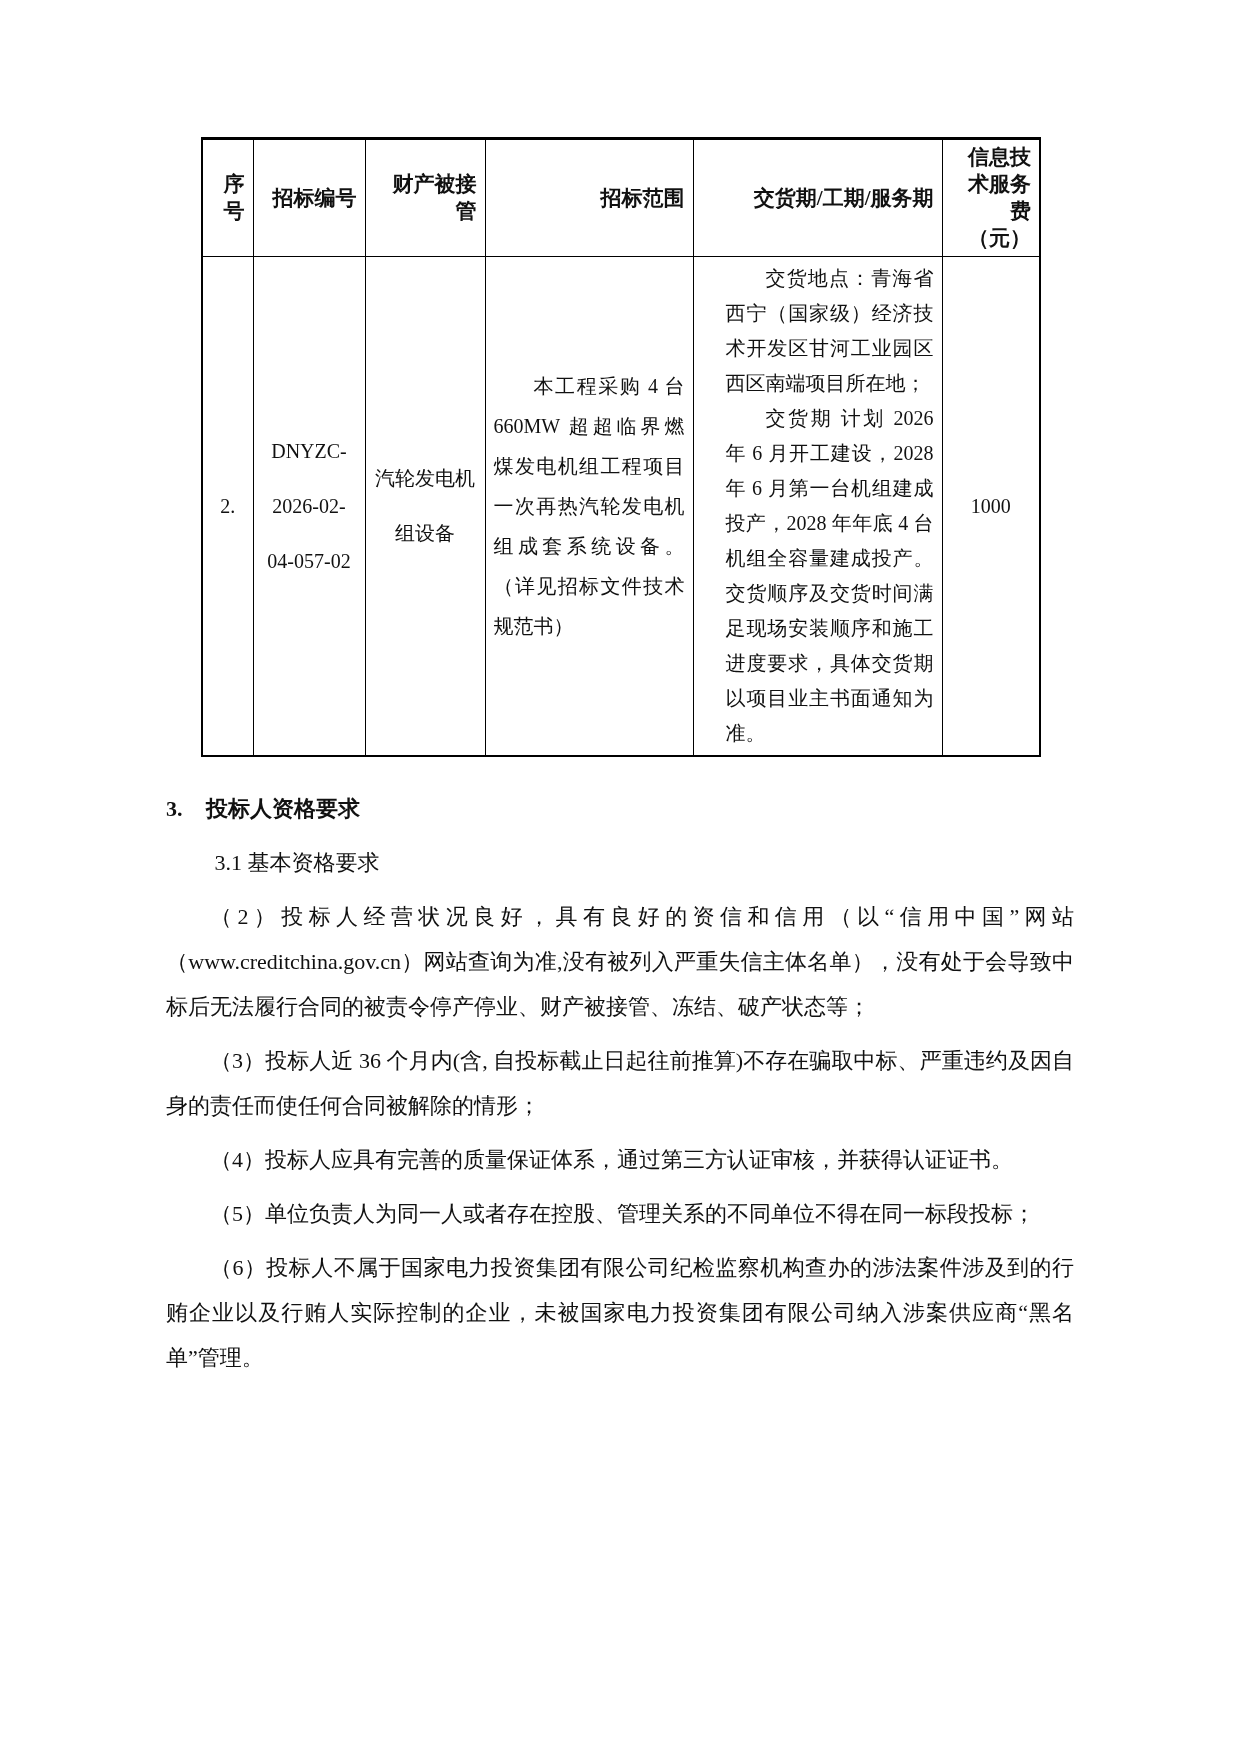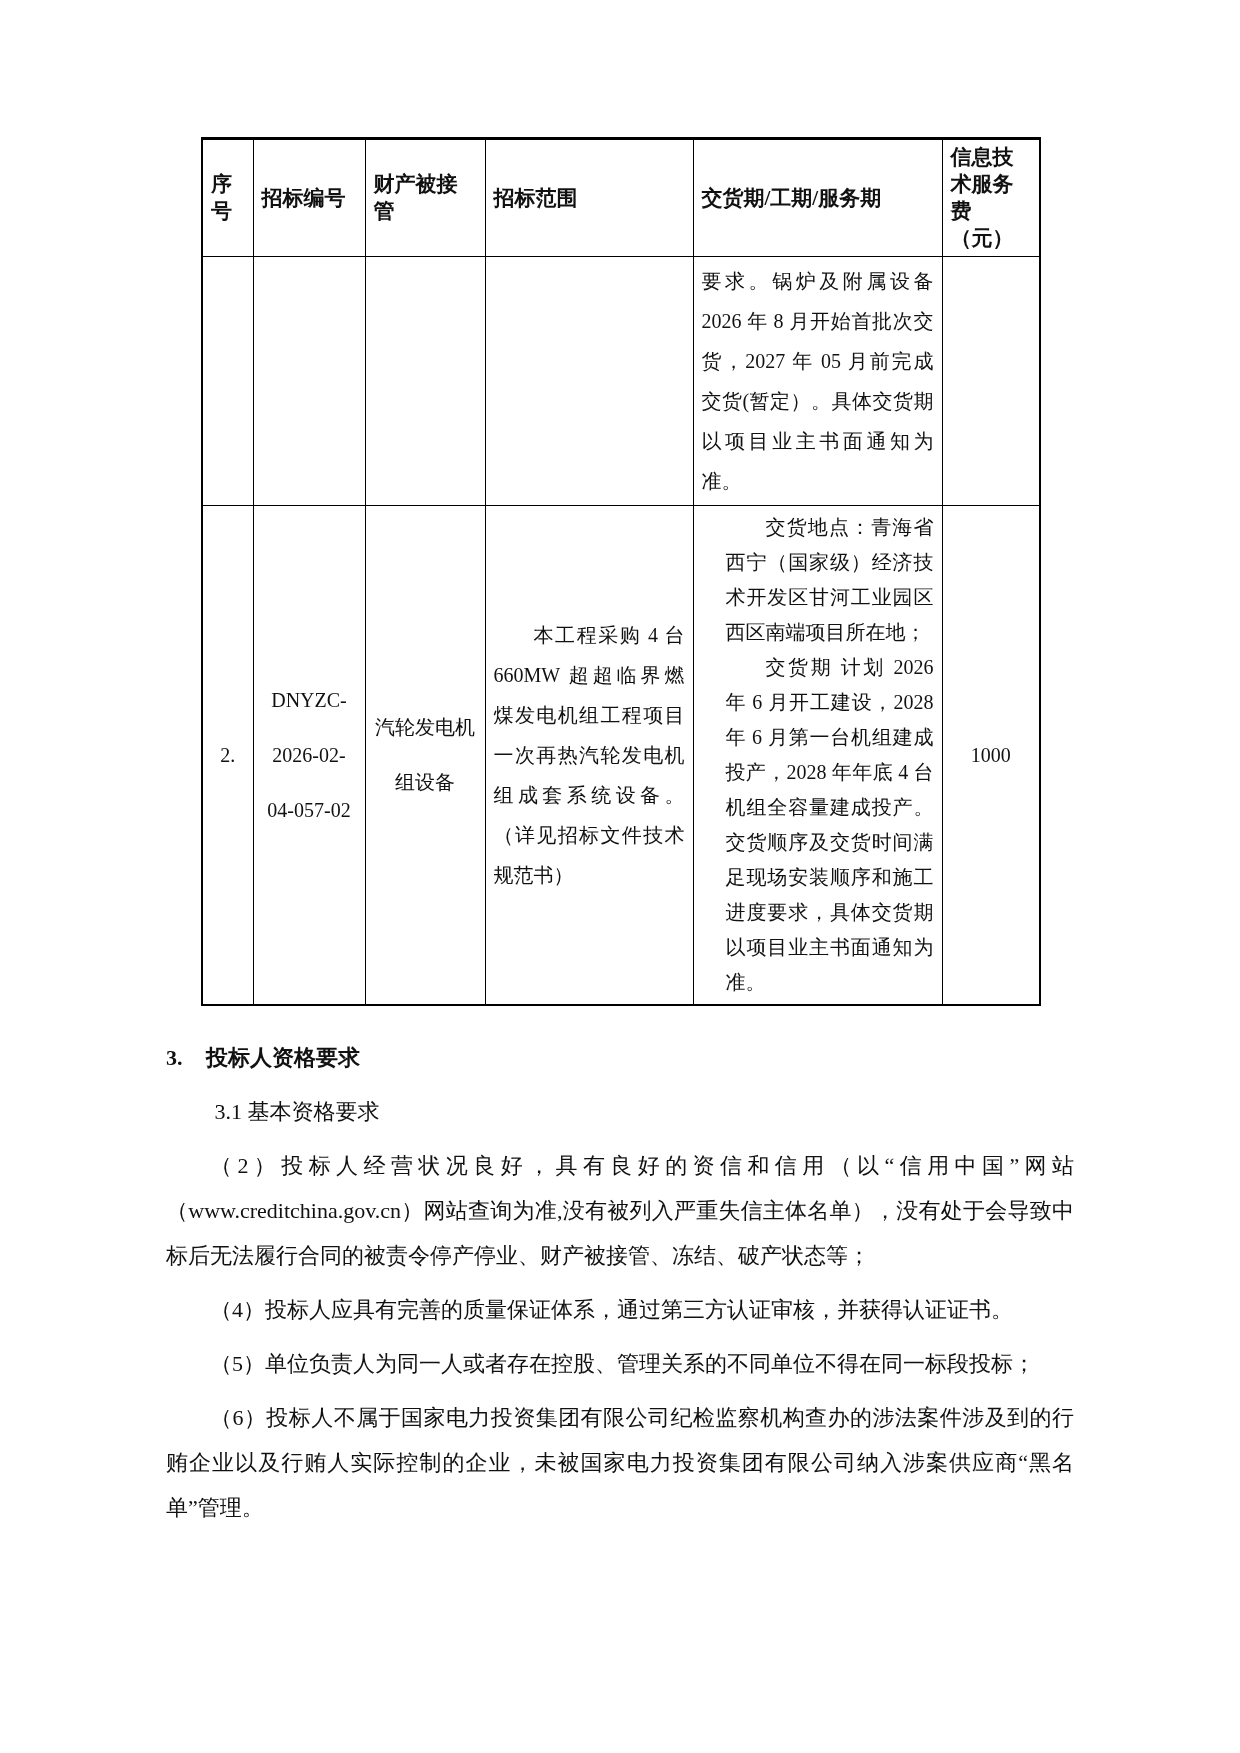--- a/index.html
+++ b/index.html
@@ -25,21 +25,21 @@
     border: 1px solid #000;
     vertical-align: middle;
     font-size: 20px;
     padding: 4px 8px;
     overflow: hidden;
   }
   table.tender { border: 2px solid #000; border-top-width: 3px; }
   table.tender thead th {
     font-weight: bold;
     font-size: 21px;
-    text-align: left;
+    text-align: right;
     white-space: pre-line;
     line-height: 27px;
     border-bottom: 1px solid #000;
   }
   tr.hdr   { height: 91px; }
   tr.row-1 { height: 207px; }
   tr.row-2 { height: 430px; }
   .cell-center { text-align: center; }
   .prelines {
     white-space: pre-line;
@@ -91,30 +91,20 @@
         <th>财产被接管</th>
         <th>招标范围</th>
         <th>交货期/工期/服务期</th>
         <th>信息技
 术服务
 费
 （元）</th>
       </tr>
     </thead>
     <tbody>
-      <tr class="row-1">
-        <td></td>
-        <td></td>
-        <td></td>
-        <td></td>
-        <td class="cell-delivery-1">
-          <div class="para">要求。锅炉及附属设备 2026 年 8 月开始首批次交货，2027 年 05 月前完成交货(暂定）。具体交货期以项目业主书面通知为准。</div>
-        </td>
-        <td class="cell-center"></td>
-      </tr>
       <tr class="row-2">
         <td class="cell-center">2.</td>
         <td class="prelines">DNYZC-
 2026-02-
 04-057-02</td>
         <td class="prelines">汽轮发电机
 组设备</td>
         <td class="cell-scope">
           <div class="para">本工程采购 4 台 660MW 超超临界燃煤发电机组工程项目一次再热汽轮发电机组成套系统设备。（详见招标文件技术规范书）</div>
         </td>
@@ -127,17 +117,18 @@
     </tbody>
   </table>
 
   <div class="sec3-heading">
     <span class="num">3.</span><span>投标人资格要求</span>
   </div>
 
   <div class="body-para sub-head">3.1 基本资格要求</div>
 
   <div class="body-para indent-2em">（2）投标人经营状况良好，具有良好的资信和信用（以“信用中国”网站（www.creditchina.gov.cn）网站查询为准,没有被列入严重失信主体名单），没有处于会导致中标后无法履行合同的被责令停产停业、财产被接管、冻结、破产状态等；</div>
+  <div class="body-para indent-2em">（3）投标人近 36 个月内(含, 自投标截止日起往前推算)不存在骗取中标、严重违约及因自身的责任而使任何合同被解除的情形；</div>
   <div class="body-para indent-2em">（4）投标人应具有完善的质量保证体系，通过第三方认证审核，并获得认证证书。</div>
   <div class="body-para indent-2em">（5）单位负责人为同一人或者存在控股、管理关系的不同单位不得在同一标段投标；</div>
   <div class="body-para indent-2em">（6）投标人不属于国家电力投资集团有限公司纪检监察机构查办的涉法案件涉及到的行贿企业以及行贿人实际控制的企业，未被国家电力投资集团有限公司纳入涉案供应商“黑名单”管理。</div>
 
 </div>
 
 </body></html>

